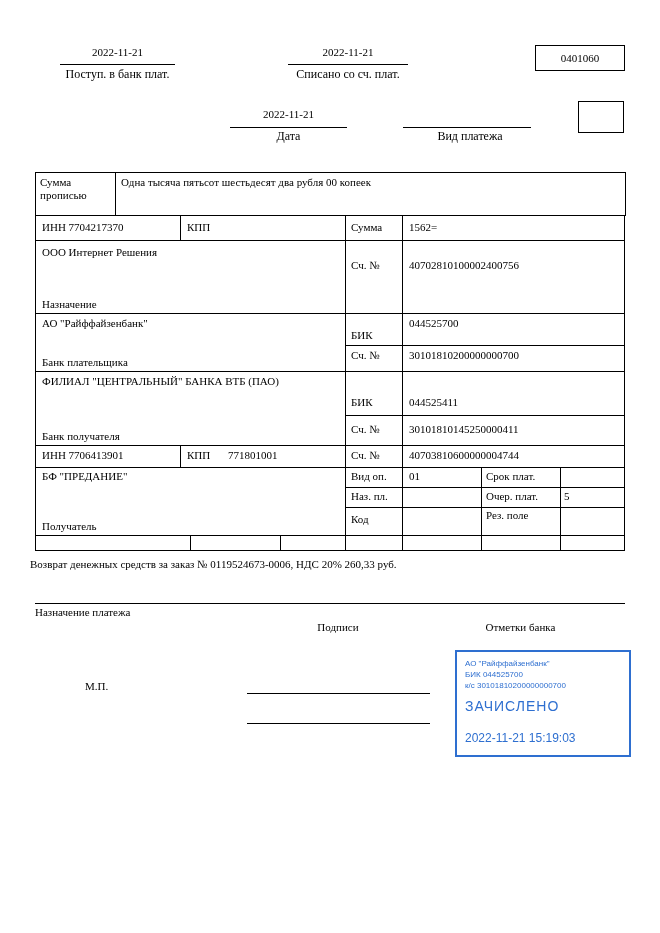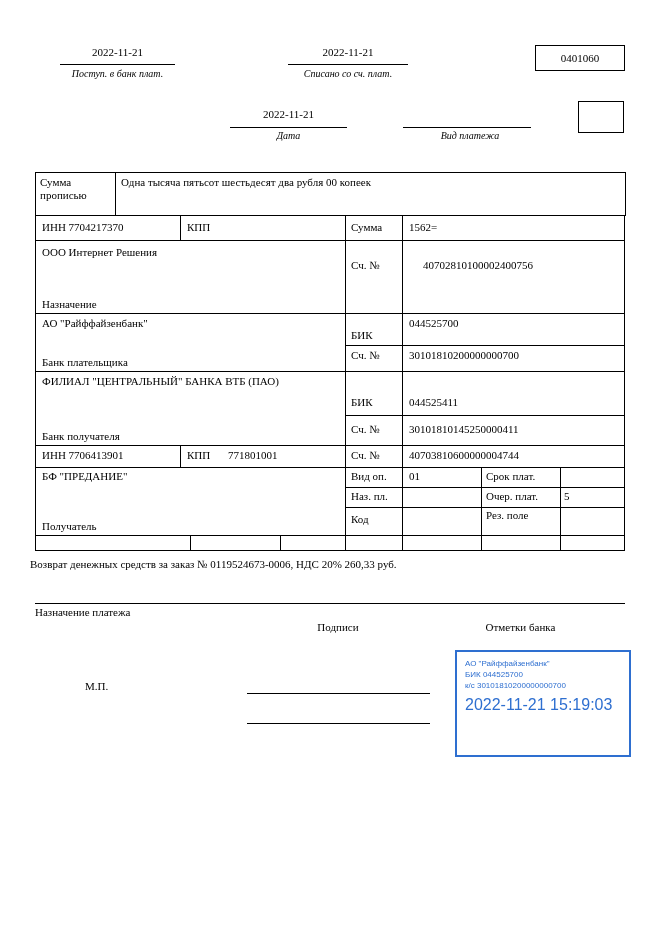--- a/index.html
+++ b/index.html
@@ -1,32 +1,32 @@
 <!DOCTYPE html>
 <html><head>
 <meta charset="utf-8">
 <style>
   html,body{margin:0;padding:0;background:#e8e8e8;}
   .page{position:relative;width:660px;height:933px;background:#ffffff;margin:0 auto;
         font-family:"Liberation Serif", serif;color:#000;overflow:hidden;}
   .abs{position:absolute;}
   .tx{position:absolute;font-size:11px;line-height:13px;white-space:nowrap;}
-  .t10{font-size:10px;line-height:12px;font-style:italic;}
+  .t10{font-size:12px;line-height:12px;}
   .b{font-weight:bold;}
   .ctr{text-align:center;}
   .uline{border-bottom:1px solid #000;}
   .hl{position:absolute;height:1px;background:#000;}
   .vl{position:absolute;width:1px;background:#000;}
   .wrap{white-space:normal;}
   .stamp{position:absolute;left:455px;top:650px;width:156px;height:91px;
          border:2px solid #2e6fd0;color:#2e6fd0;padding:6px 8px;
          font-family:"Liberation Sans", sans-serif;}
   .stamp .s-small{font-size:8px;line-height:11px;}
   .stamp .s-status{font-size:14px;line-height:16px;letter-spacing:1px;margin-top:7px;}
-  .stamp .s-dt{font-size:16px;line-height:13px;margin-top:7px;}
+  .stamp .s-dt{font-size:12px;line-height:13px;margin-top:18px;}
 </style>
 </head>
 <body>
 
 <div class="page">
 
   <div class="tx uline ctr" style="left:60px;top:46px;width:115px;height:18px">2022-11-21</div>
   <div class="tx t10 ctr" style="left:60px;top:68px;width:115px">Поступ. в банк плат.</div>
 
   <div class="tx uline ctr" style="left:288px;top:46px;width:120px;height:18px">2022-11-21</div>
@@ -71,21 +71,21 @@
     <div class="vl" style="left:280px;top:535px;height:15px"></div>
   </div>
 
   <div class="tx" style="left:42px;top:221px">ИНН 7704217370</div>
   <div class="tx" style="left:187px;top:221px">КПП</div>
   <div class="tx" style="left:351px;top:221px">Сумма</div>
   <div class="tx" style="left:409px;top:221px">1562=</div>
 
   <div class="tx" style="left:42px;top:246px">ООО Интернет Решения</div>
   <div class="tx" style="left:351px;top:259px">Сч. №</div>
-  <div class="tx" style="left:423px;top:259px">40702810100002400756</div>
+  <div class="tx" style="left:409px;top:259px">40702810100002400756</div>
   <div class="tx" style="left:42px;top:298px">Назначение</div>
 
   <div class="tx" style="left:42px;top:317px">АО "Райффайзенбанк"</div>
   <div class="tx" style="left:409px;top:317px">044525700</div>
   <div class="tx" style="left:351px;top:329px">БИК</div>
   <div class="tx" style="left:351px;top:349px">Сч. №</div>
   <div class="tx" style="left:409px;top:349px">30101810200000000700</div>
   <div class="tx" style="left:42px;top:356px">Банк плательщика</div>
 
   <div class="tx" style="left:42px;top:375px">ФИЛИАЛ "ЦЕНТРАЛЬНЫЙ" БАНКА ВТБ (ПАО)</div>
@@ -120,16 +120,17 @@
   <div class="tx ctr" style="left:458px;top:621px;width:125px">Отметки банка</div>
 
   <div class="tx" style="left:85px;top:680px">М.П.</div>
   <div class="abs uline" style="left:247px;top:676px;width:183px;height:17px"></div>
   <div class="abs uline" style="left:247px;top:706px;width:183px;height:17px"></div>
 
   <div class="stamp">
     <div class="s-small">АО "Райффайзенбанк"</div>
     <div class="s-small">БИК 044525700</div>
     <div class="s-small">к/с 30101810200000000700</div>
+    <div class="s-status">ЗАЧИСЛЕНО</div>
     <div class="s-dt">2022-11-21 15:19:03</div>
   </div>
 
 </div>
 
 </body></html>

